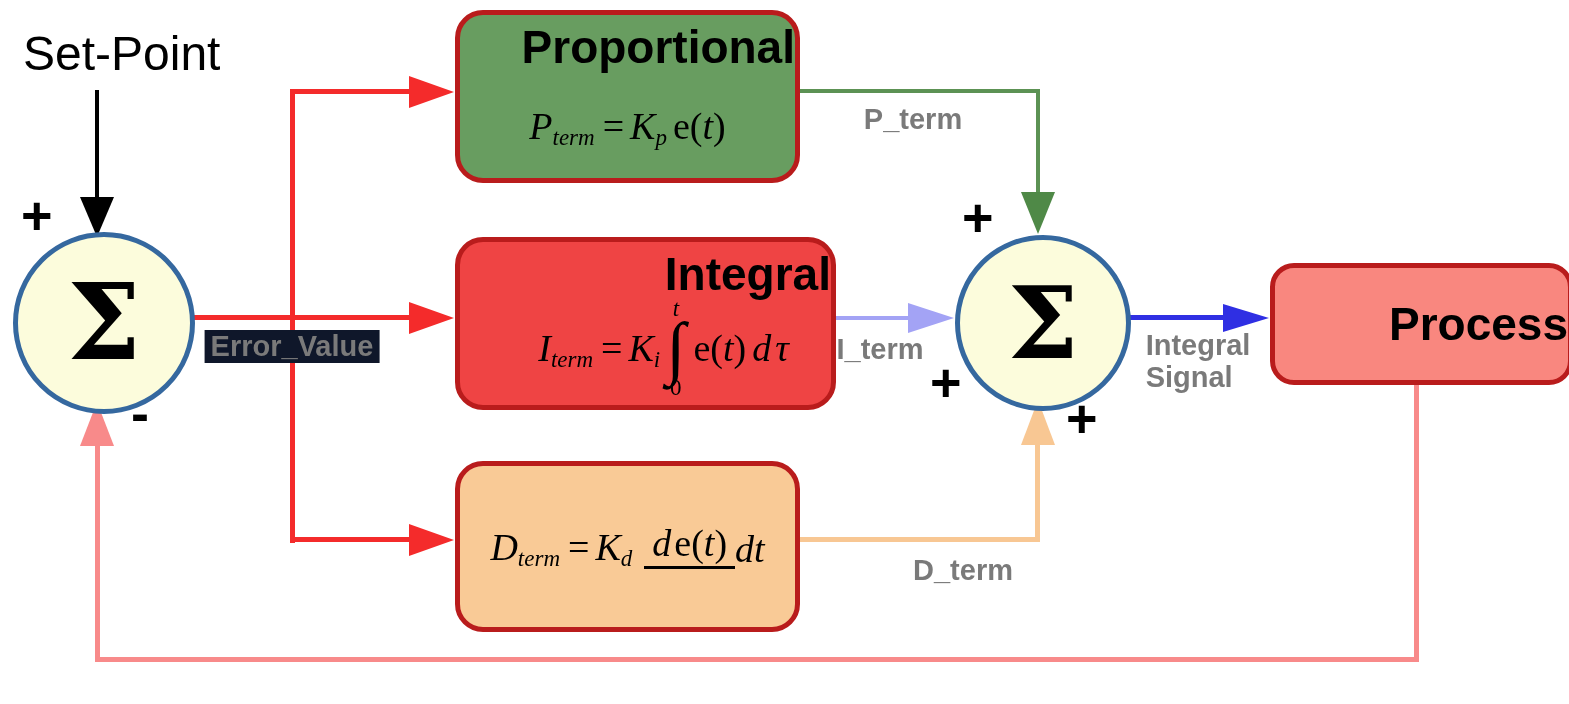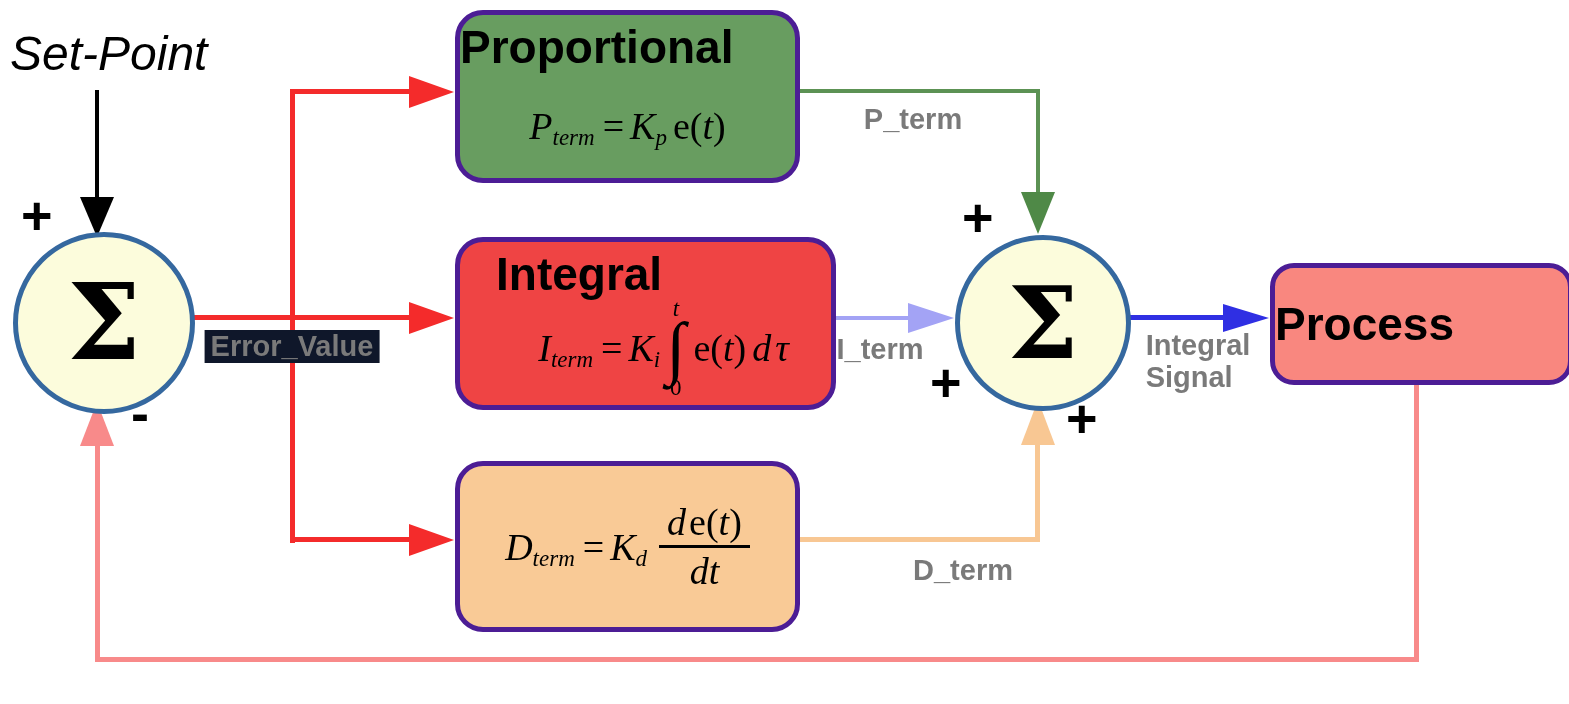--- a/index.html
+++ b/index.html
@@ -13,52 +13,52 @@
   .greenln{background:#5C9254;}
   .purpleln{background:#A3A3F5;}
   .orangeln{background:#F8C793;}
   .blueln{background:#2F2FE3;}
   .blackln{background:#000000;}
   
   .sum{position:absolute;z-index:3;border-radius:50%;background:#FCFCDC;border:5px solid #35689F;
        display:flex;align-items:center;justify-content:center;}
   .sigma{font-family:"DejaVu Serif", serif;font-weight:bold;color:#000;line-height:1;}
   
-  .block{position:absolute;z-index:3;border:5px solid #4c1d95;border-radius:28px;
-         display:flex;flex-direction:column;align-items:flex-start;}
+  .block{position:absolute;z-index:3;border:5px solid #b91c1c;border-radius:28px;
+         display:flex;flex-direction:column;align-items:flex-end;}
   .block-title{font-weight:bold;color:#000;font-size:46px;line-height:1.15;margin-top:6px;}
   .block-formula{flex:1;display:flex;align-items:center;justify-content:center;width:100%;}
   .fill-prop{background:#689D60;}
   .fill-int{background:#ef4444;padding-left:36px;}
   .fill-der{background:#F9CA96;}
   .fill-proc{background:#F9877F;}
   
   .formula{font-family:"Liberation Serif", serif;font-style:italic;color:#000;font-size:38px;
            display:flex;align-items:center;justify-content:center;line-height:1;}
   .formula .s{font-size:23px;font-style:italic;transform:translateY(12px);margin-right:2px;}
   .formula .rm{font-style:normal;}
   .formula .eq{font-style:normal;margin:0 6px;}
   .intcol{display:inline-flex;flex-direction:column;align-items:center;line-height:1;margin:0 4px;}
   .intcol .lim{font-size:23px;line-height:1;}
   .intcol .intsign{font-size:70px;line-height:0.8;}
-  .frac{display:inline-flex;flex-direction:column;align-items:center;margin-left:10px;line-height:1;}
+  .frac{display:inline-flex;align-items:center;margin-left:10px;line-height:1;}
   .frac .num{padding:0 8px 4px;border-bottom:3px solid #000;}
   .frac .den{padding-top:4px;}
   
   .elabel{position:absolute;z-index:4;color:#7A7A7A;font-weight:bold;font-size:29px;white-space:nowrap;}
   .ctr{transform:translateX(-50%);text-align:left;}
   .sign{position:absolute;z-index:4;color:#000;font-weight:bold;font-size:54px;line-height:1;}
   .bigtext{position:absolute;z-index:4;color:#000;font-size:48px;line-height:1;}
 </style>
 </head>
 <body>
 
 <div id="canvas">
 
-  <div class="bigtext" style="left:10px;top:30px;font-style:italic;">Set-Point</div>
+  <div class="bigtext" style="left:23px;top:30px;">Set-Point</div>
   <div class="line blackln" style="left:95px;top:90px;width:4px;height:107px;"></div>
   <div class="ah" style="left:80px;top:197px;border-left:17px solid transparent;border-right:17px solid transparent;border-top:40px solid #000;"></div>
 
   <div class="sign" style="left:21px;top:188px;">+</div>
   <div class="sign" style="left:131px;top:386px;">-</div>
 
   <div class="line red" style="left:185px;top:315px;width:227px;height:5px;"></div>
   <div class="ah" style="left:409px;top:302px;border-top:16px solid transparent;border-bottom:16px solid transparent;border-left:45px solid #F42B2B;"></div>
   <div class="line red" style="left:290px;top:90px;width:5px;height:453px;"></div>
   <div class="line red" style="left:290px;top:89px;width:122px;height:5px;"></div>

